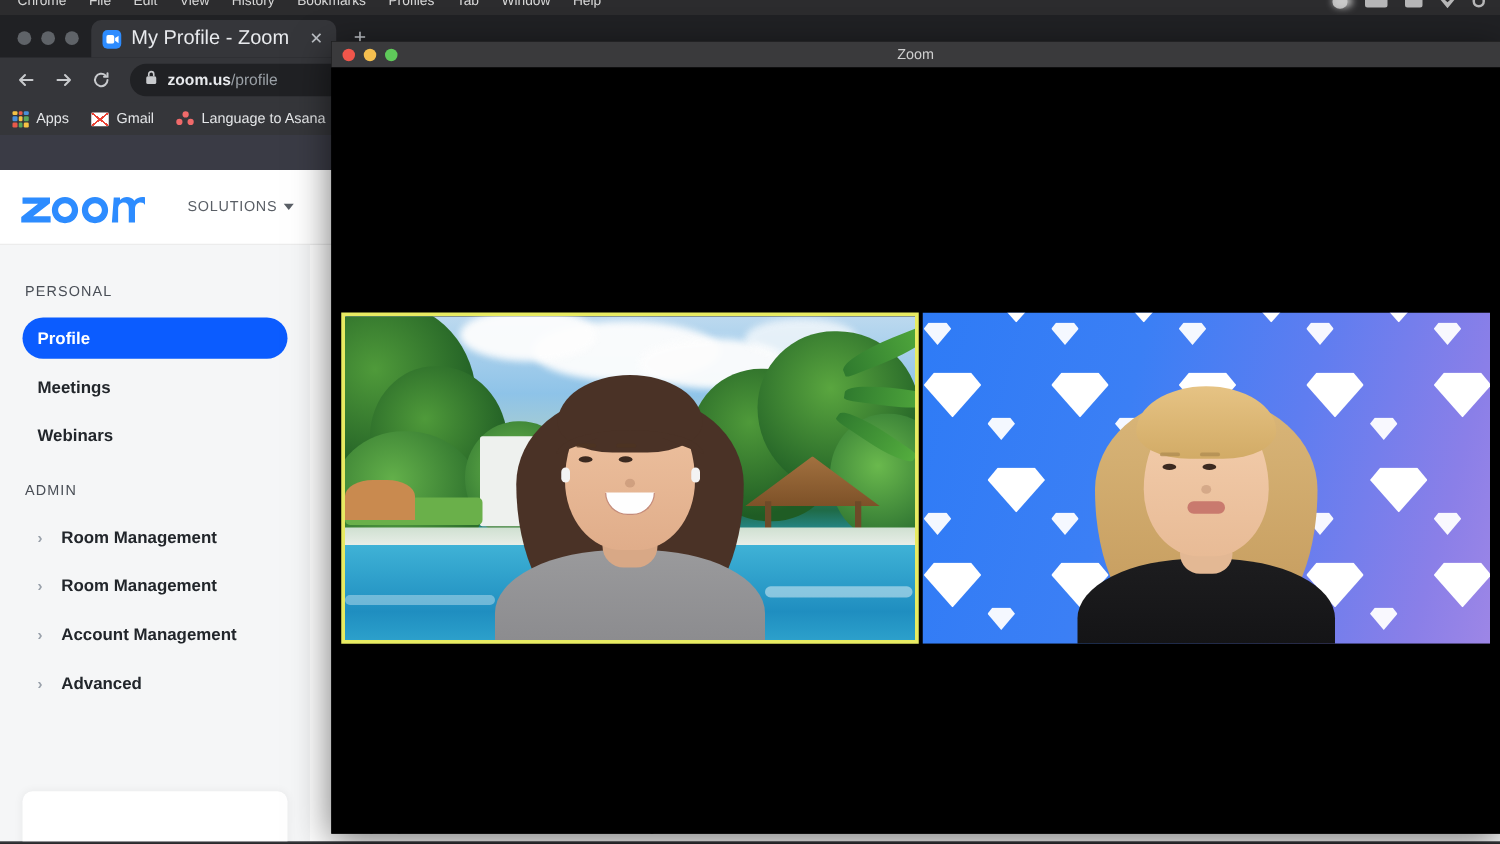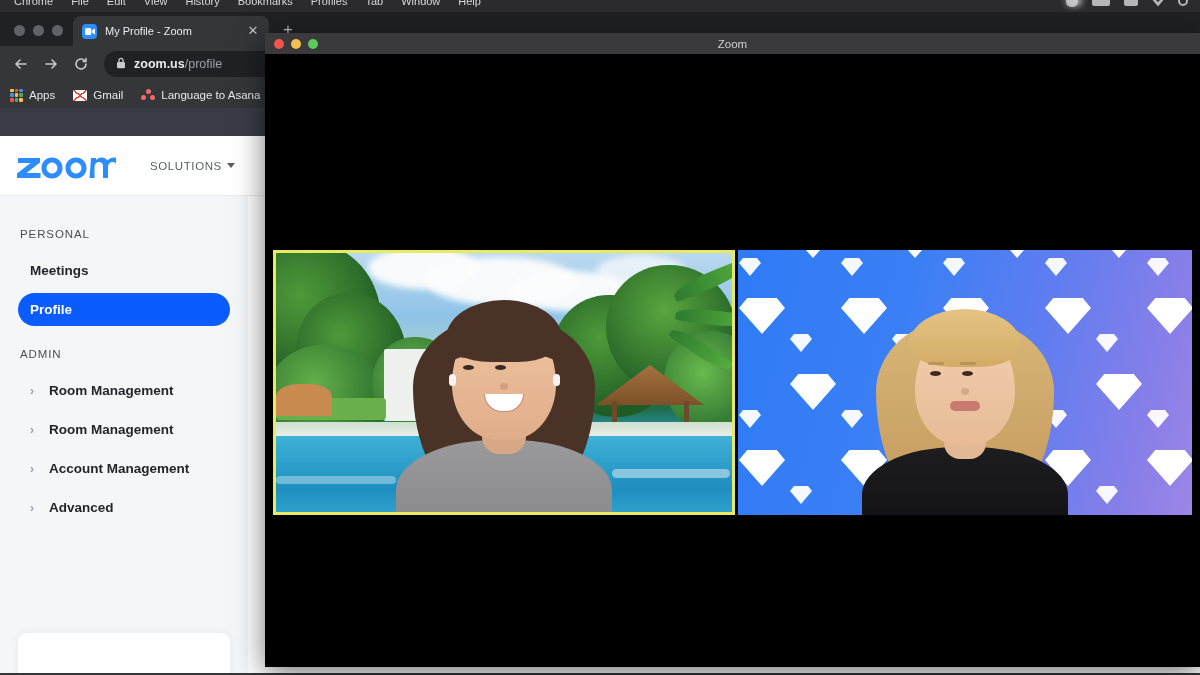--- a/index.html
+++ b/index.html
@@ -54,21 +54,21 @@
     height: 30px; min-width: 196px; max-width: 220px;
     background: #35363a; border-radius: 8px 8px 0 0;
     display: flex; align-items: center; gap: 8px; padding: 0 9px;
   }
   .tab-favicon {
     width: 15px; height: 15px; border-radius: 4px; background: #2d8cff;
     display: flex; align-items: center; justify-content: center; flex: none;
   }
   .tab-favicon svg { display: block; }
   .tab-title {
-    font-size: 11px; color: #e8eaed; white-space: nowrap; overflow: hidden;
+    font-size: 16px; color: #e8eaed; white-space: nowrap; overflow: hidden;
     text-overflow: ellipsis; flex: 1;
   }
   .tab-close {
     width: 14px; height: 14px; color: #bdc1c6; font-size: 13px; line-height: 13px;
     text-align: center; flex: none;
   }
   .newtab {
     width: 26px; height: 26px; margin: 0 0 2px 6px; color: #bdc1c6;
     font-size: 17px; line-height: 24px; text-align: center; border-radius: 50%;
   }
@@ -411,25 +411,28 @@
         </div>
         <div class="nav-item">
           <span>PLANS</span>
         </div>
       </div>
 
       <div class="page-body">
         <div class="sidebar">
 
           <div class="side-section">PERSONAL</div>
+          <div class="side-link active">
+            <span>Profile</span>
+          </div>
           <div class="side-link">
             <span>Meetings</span>
           </div>
-          <div class="side-link active">
-            <span>Profile</span>
+          <div class="side-link">
+            <span>Webinars</span>
           </div>
 
           <div class="side-section" style="margin-top:22px">ADMIN</div>
           <div class="side-link">
             <span class="chev">›</span>
             <span>Room Management</span>
           </div>
           <div class="side-link">
             <span class="chev">›</span>
             <span>Room Management</span>

